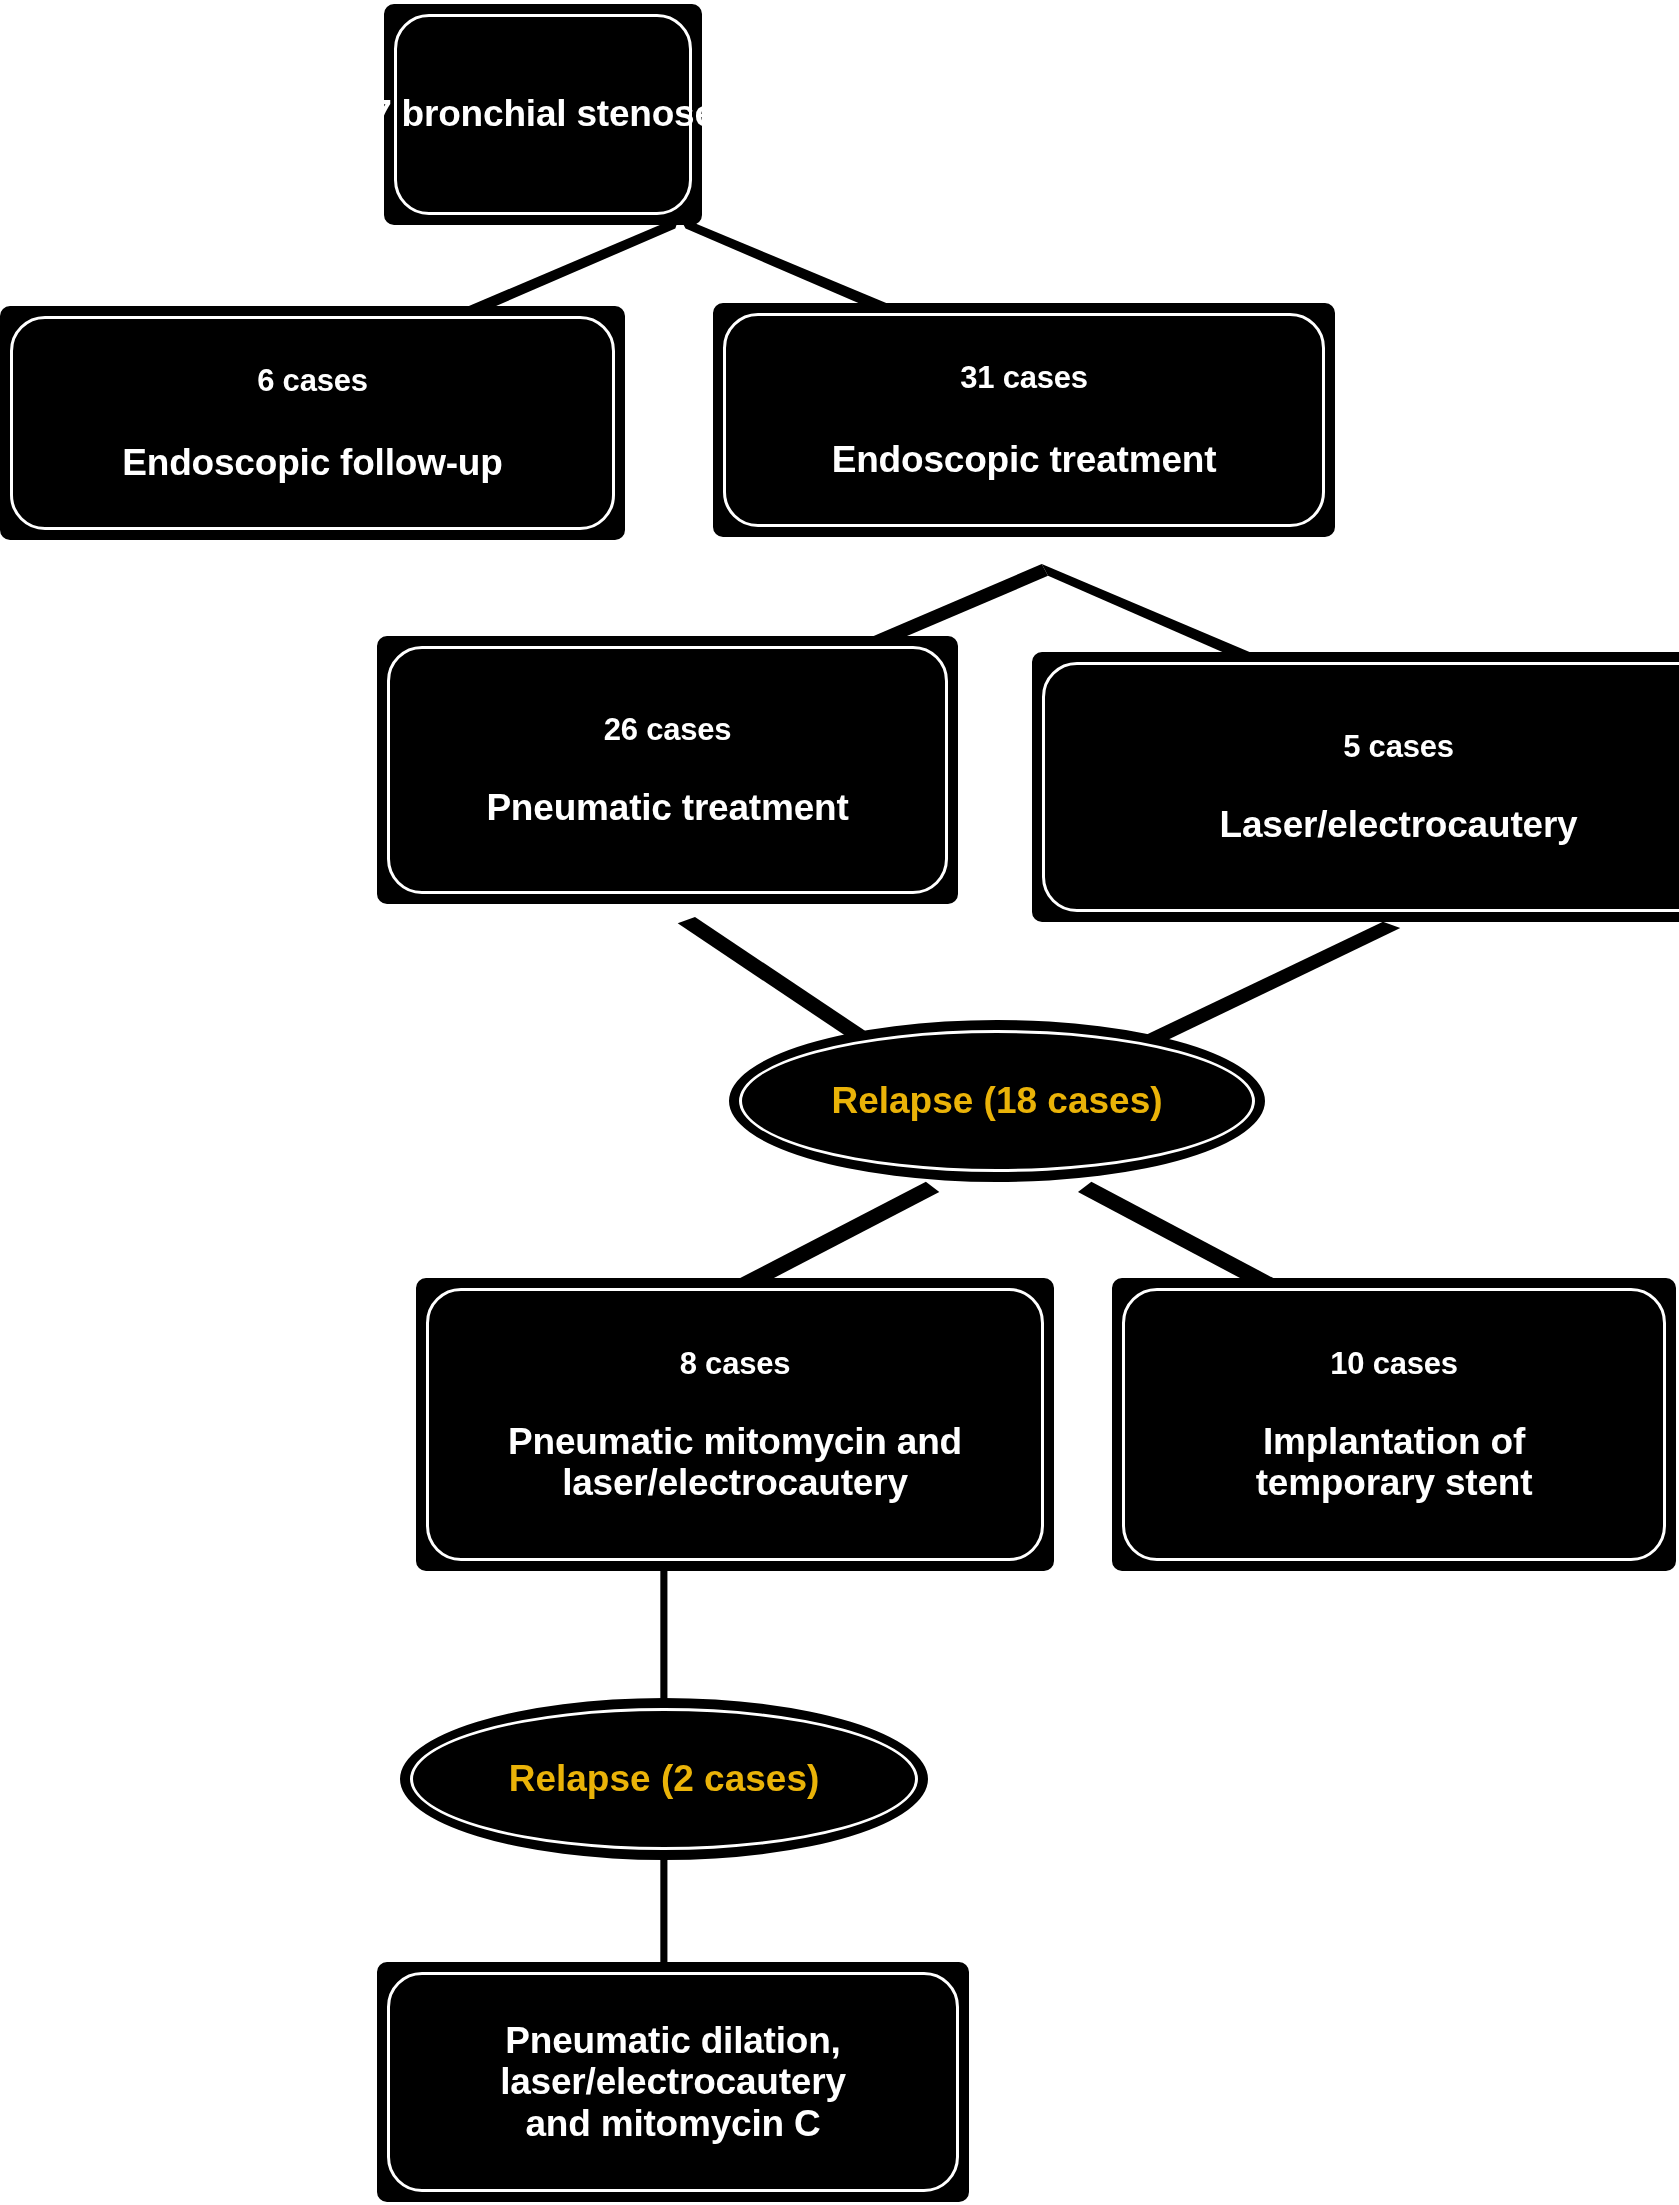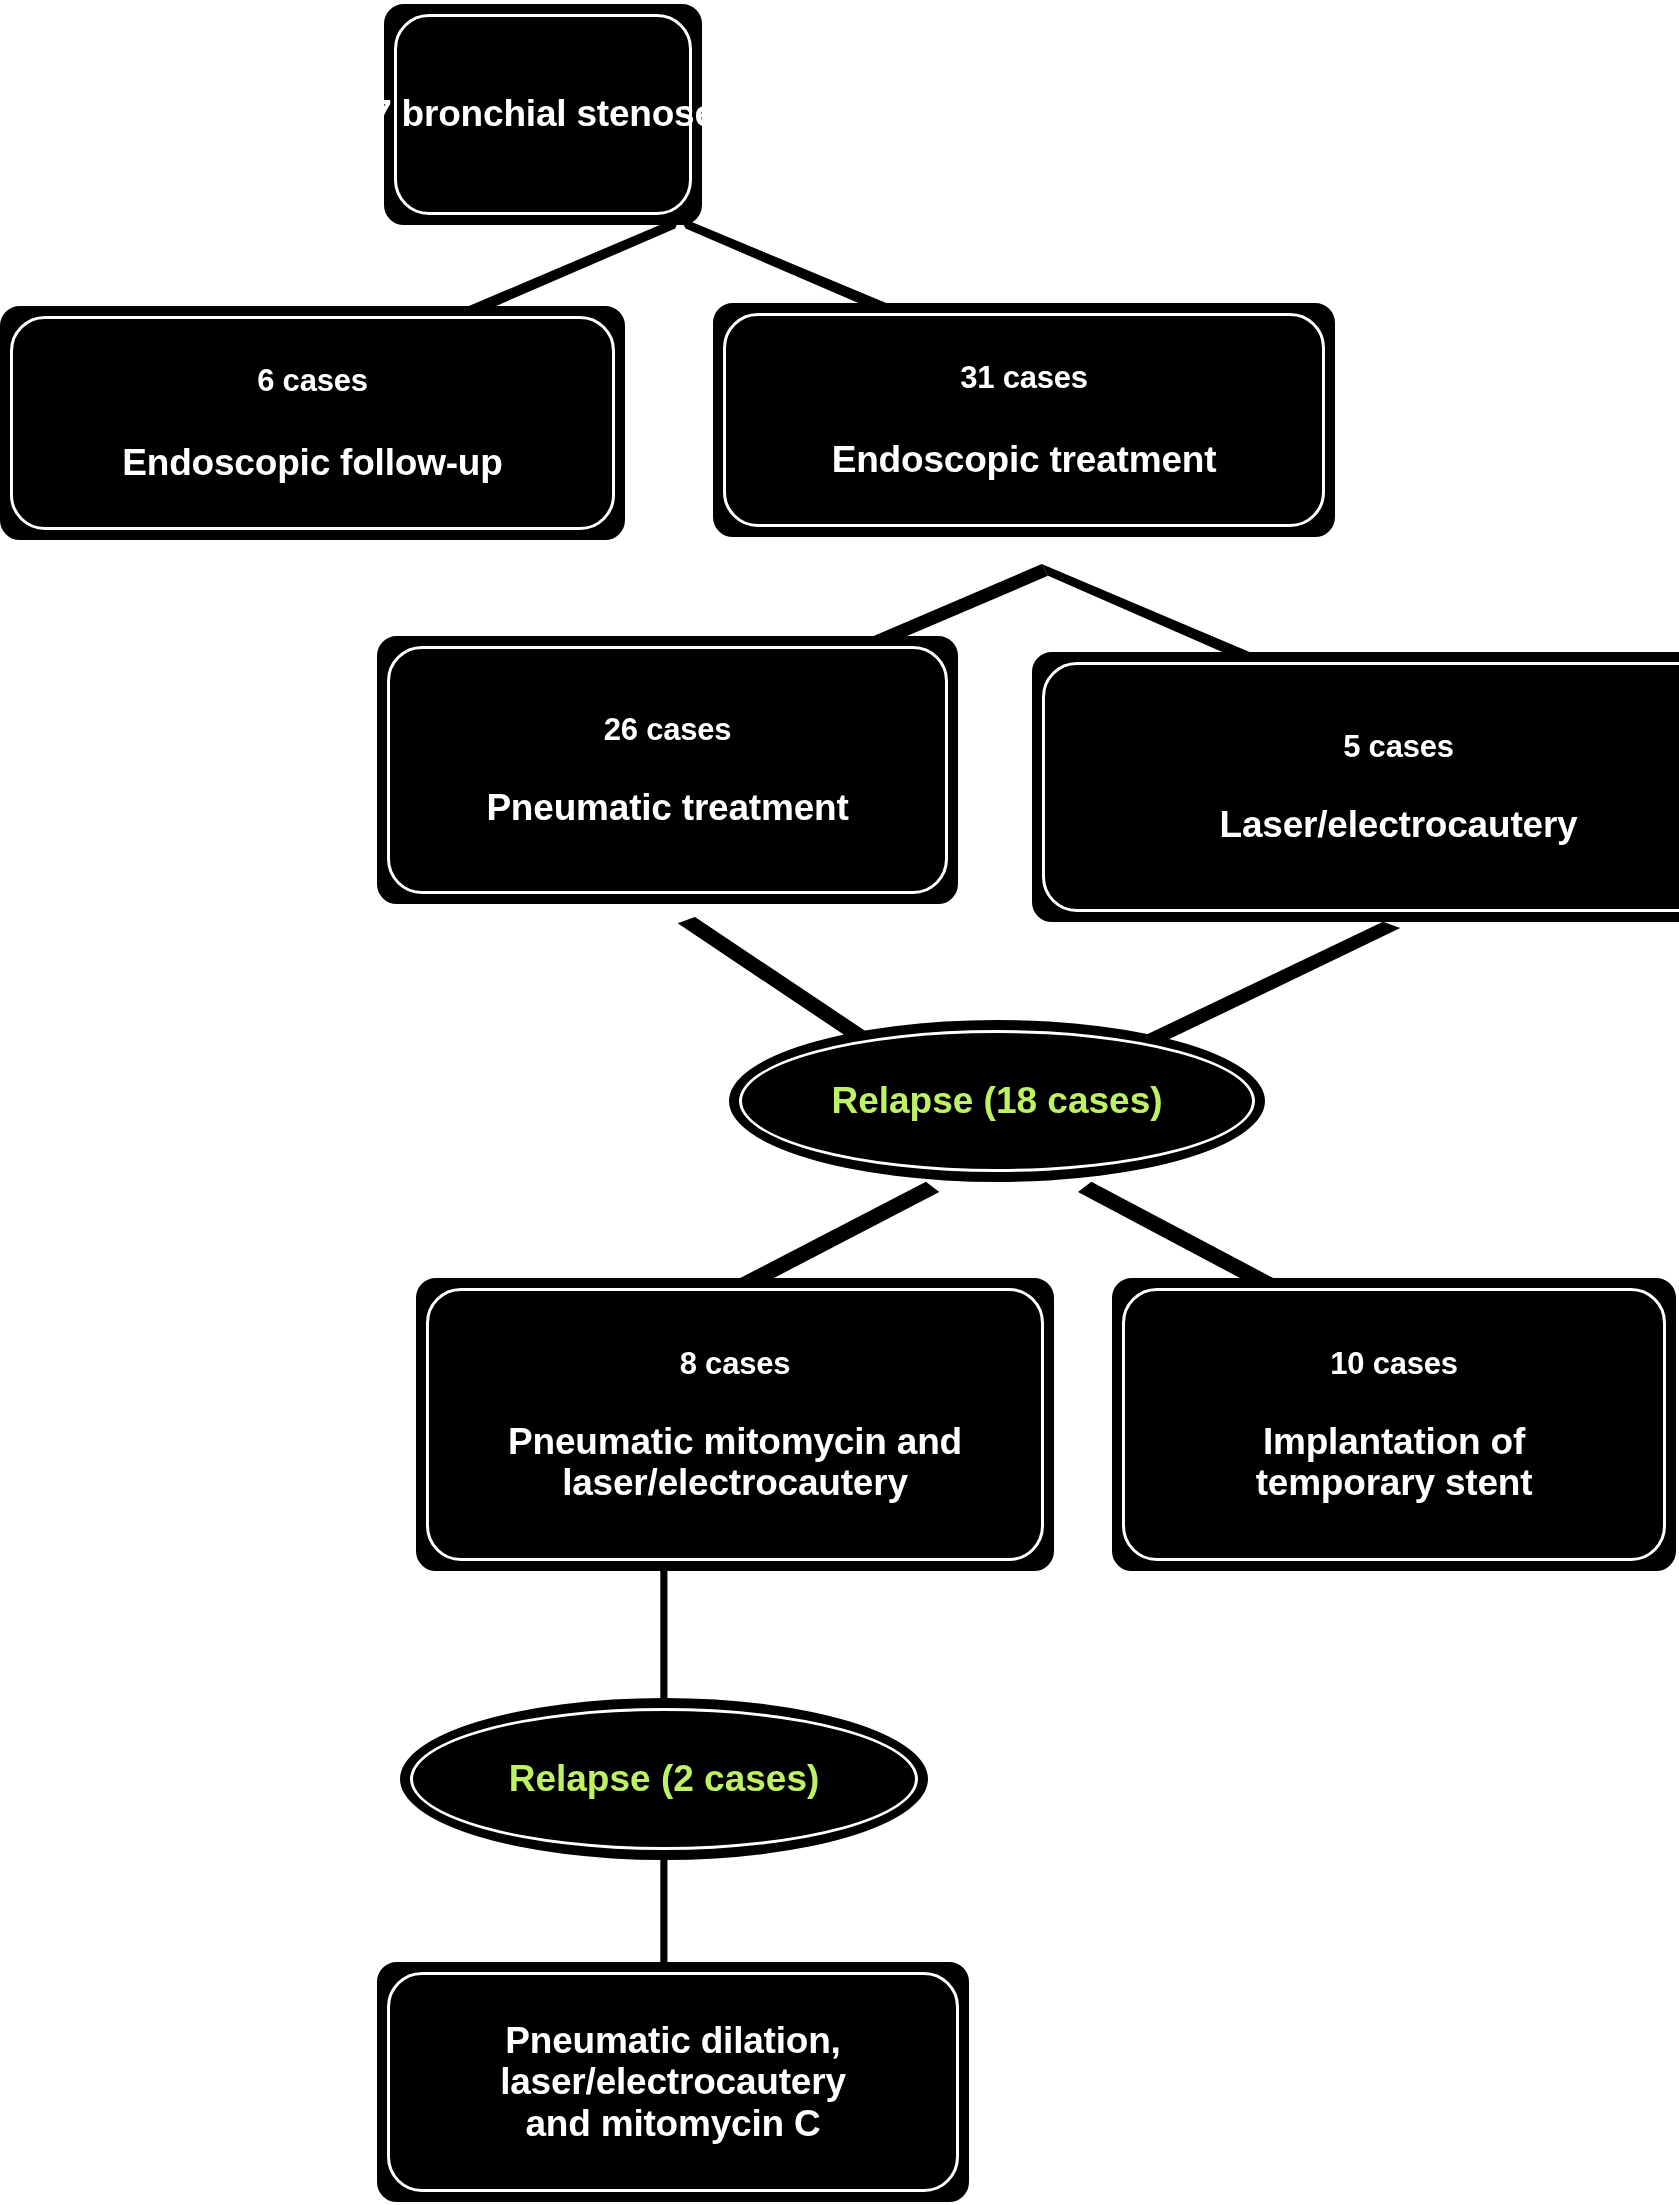--- a/index.html
+++ b/index.html
@@ -30,21 +30,21 @@
     position: absolute;
     z-index: 2;
     background: #000000;
     box-sizing: border-box;
     display: flex;
     align-items: center;
     justify-content: center;
   }
   .node-box {
     border: 10.2px solid #000000;
-    border-radius: 20px;
+    border-radius: 10px;
     outline: none;
   }
   .node-box .inner {
     width: 100%;
     height: 100%;
     border: 3.9px solid #ffffff;
     border-radius: 35px;
     box-sizing: border-box;
     display: flex;
     flex-direction: column;
@@ -82,21 +82,21 @@
     font-size: 37px;
   }
   .label.multi {
     white-space: pre-line;
     line-height: 1.12;
   }
   .gap-sm { height: 43px; }
   .gap-md { height: 39px; }
   .ellipse-label {
     font-size: 37px;
-    color: #bef264;
+    color: #eab308;
     font-weight: bold;
     white-space: nowrap;
   }
 </style>
 </head>
 <body>
 
 <div id="canvas">
 
   <svg id="edges" viewBox="0 0 2132 2799" preserveAspectRatio="none">

